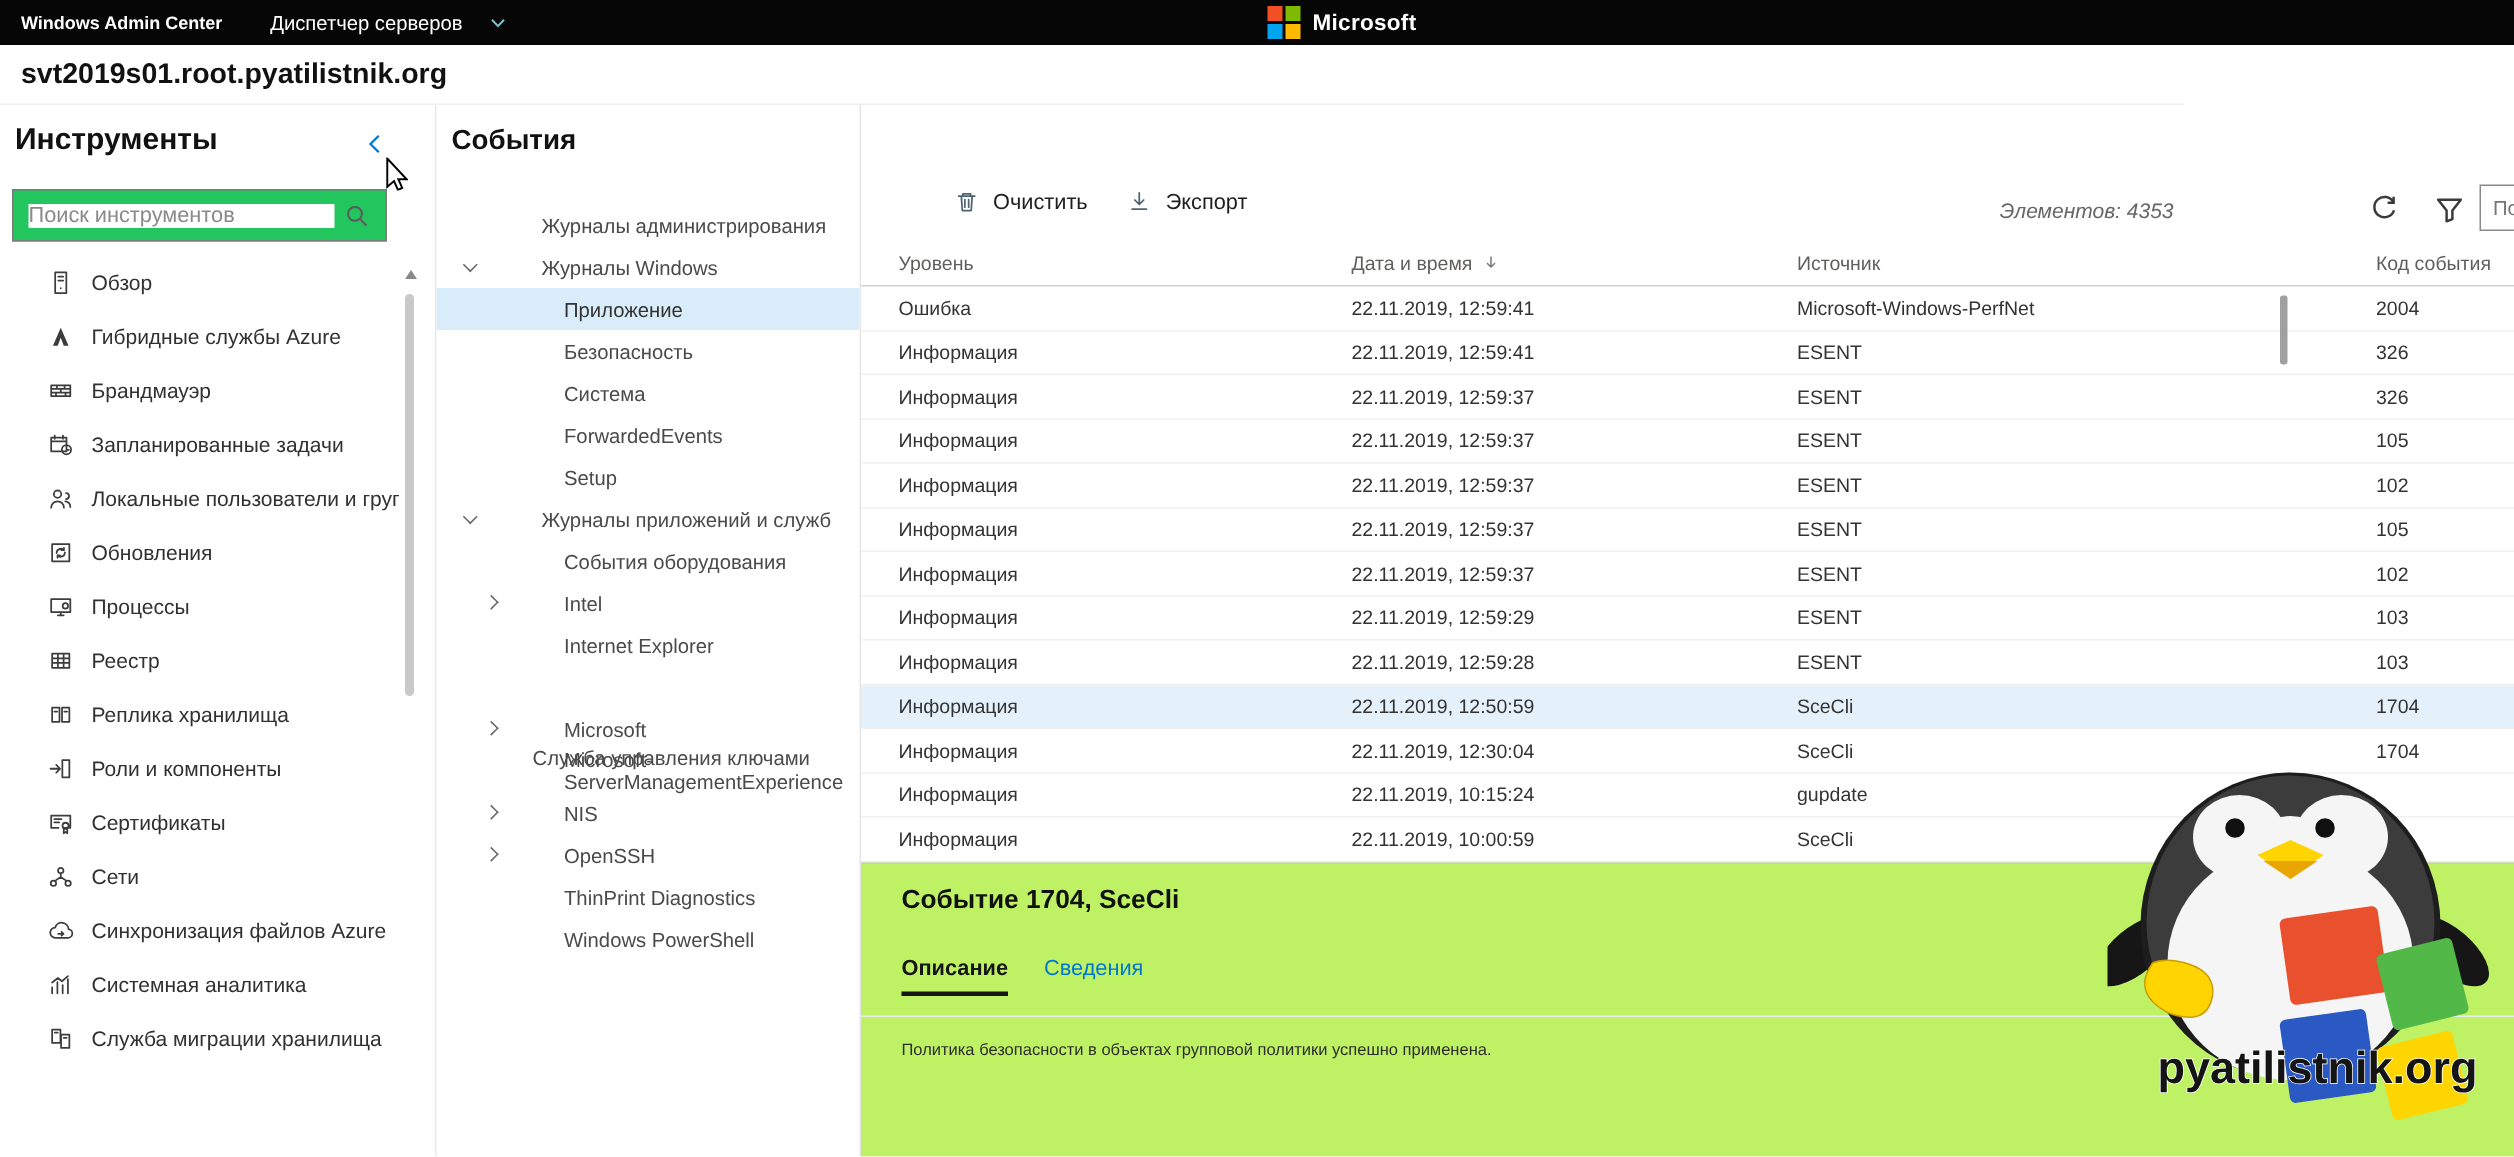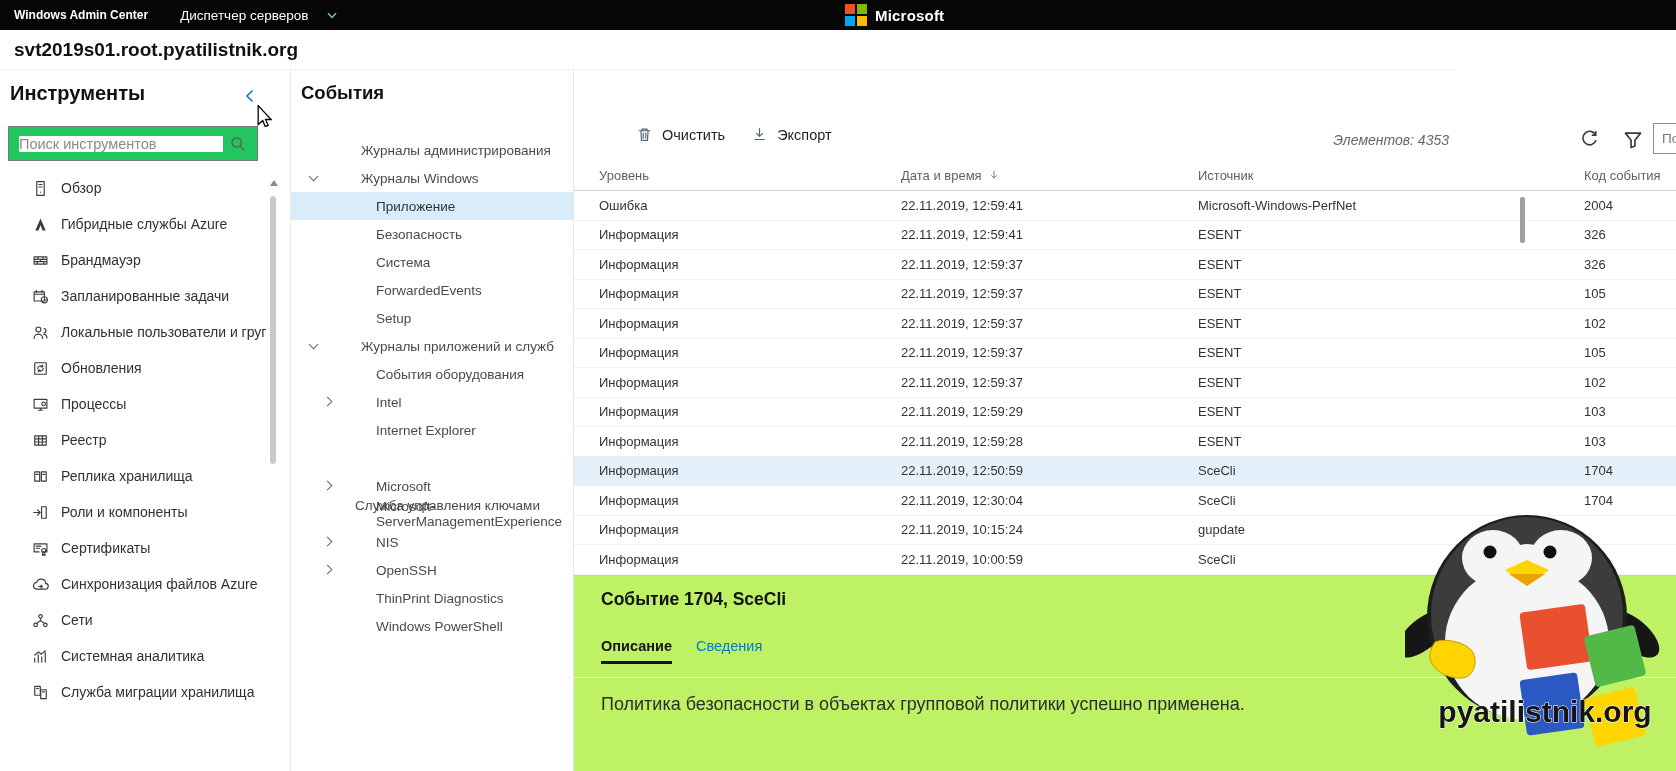--- a/index.html
+++ b/index.html
@@ -83,21 +83,21 @@
     border-radius:2px; cursor:pointer; }
 
   
   .detail { position:absolute; left:0; right:0; top:505px; bottom:0; background:#bef264; border-top:1px solid #cbcbcb; }
   .detail h2 { position:absolute; left:27px; top:13px; font-size:17.5px; font-weight:700; color:#111; }
   .tabs { position:absolute; left:0; right:0; top:62px; height:40px; padding-left:27px;
     border-bottom:1px solid #ececec; display:flex; gap:24px; align-items:flex-start; }
   .tab { font-size:14.5px; padding-bottom:7px; cursor:pointer; }
   .tab.active { color:#151515; font-weight:700; border-bottom:3px solid #151515; }
   .tab.inactive { color:#0078d4; }
-  .detail-desc { position:absolute; left:27px; top:118px; font-size:18px; color:#2d2d2d; }
+  .detail-desc { position:absolute; left:27px; top:118px; font-size:11px; color:#2d2d2d; }
 
   
   .penguin { position:absolute; left:1405px; top:512px; width:265px; height:235px; z-index:30; pointer-events:none; }
 
   
   .cursor { position:absolute; left:256px; top:105px; z-index:60; }
 </style>
 </head>
 <body>
 
@@ -232,33 +232,33 @@
           <svg viewBox="0 0 16 16" width="17" height="17">
             <path d="M2 3.6h12v7.6h-4.6 M2 11.2h4.6 M2 3.6v7.6 M4 5.8h4.4 M4 7.8h3 M11 8a1.9 1.9 0 0 1 0 3.8a1.9 1.9 0 0 1 0-3.8 M9.9 11.4v3.2l1.1-.9 1.1.9v-3.2" fill="none" stroke="currentColor" stroke-width="1.1" stroke-linecap="round" stroke-linejoin="round"></path>
           </svg>
         </span>
         <span class="tool-label">Сертификаты</span>
       </div>
 
       <div class="tool-item">
         <span class="tool-icon">
           <svg viewBox="0 0 16 16" width="17" height="17">
+            <path d="M8 2.4a1.7 1.7 0 0 1 0 3.4a1.7 1.7 0 0 1 0-3.4 M3.4 10.4a1.7 1.7 0 0 1 0 3.4a1.7 1.7 0 0 1 0-3.4 M12.6 10.4a1.7 1.7 0 0 1 0 3.4a1.7 1.7 0 0 1 0-3.4 M8 5.8v2.4 M8 8.2l-3.6 2.4 M8 8.2l3.6 2.4" fill="none" stroke="currentColor" stroke-width="1.1" stroke-linecap="round" stroke-linejoin="round"></path>
+          </svg>
+        </span>
+        <span class="tool-label">Сети</span>
+      </div>
+
+      <div class="tool-item">
+        <span class="tool-icon">
+          <svg viewBox="0 0 16 16" width="17" height="17">
             <path d="M4.7 12.4a3.2 3.2 0 0 1-.2-6.4 4.3 4.3 0 0 1 8.4 1 2.7 2.7 0 0 1-.7 5.4z M6.4 9.9h3.2 M8.5 8.7l1.2 1.2-1.2 1.2" fill="none" stroke="currentColor" stroke-width="1.1" stroke-linecap="round" stroke-linejoin="round"></path>
           </svg>
         </span>
         <span class="tool-label">Синхронизация файлов Azure</span>
-      </div>
-
-      <div class="tool-item">
-        <span class="tool-icon">
-          <svg viewBox="0 0 16 16" width="17" height="17">
-            <path d="M8 2.4a1.7 1.7 0 0 1 0 3.4a1.7 1.7 0 0 1 0-3.4 M3.4 10.4a1.7 1.7 0 0 1 0 3.4a1.7 1.7 0 0 1 0-3.4 M12.6 10.4a1.7 1.7 0 0 1 0 3.4a1.7 1.7 0 0 1 0-3.4 M8 5.8v2.4 M8 8.2l-3.6 2.4 M8 8.2l3.6 2.4" fill="none" stroke="currentColor" stroke-width="1.1" stroke-linecap="round" stroke-linejoin="round"></path>
-          </svg>
-        </span>
-        <span class="tool-label">Сети</span>
       </div>
 
       <div class="tool-item">
         <span class="tool-icon">
           <svg viewBox="0 0 16 16" width="17" height="17">
             <path d="M2.6 13.4V9.6 M5.9 13.4V6.4 M9.2 13.4V8.2 M12.5 13.4V4.4 M2.6 6.6 6.2 3.8l2.6 2 3.7-3.2" fill="none" stroke="currentColor" stroke-width="1.1" stroke-linecap="round" stroke-linejoin="round"></path>
           </svg>
         </span>
         <span class="tool-label">Системная аналитика</span>
       </div>

